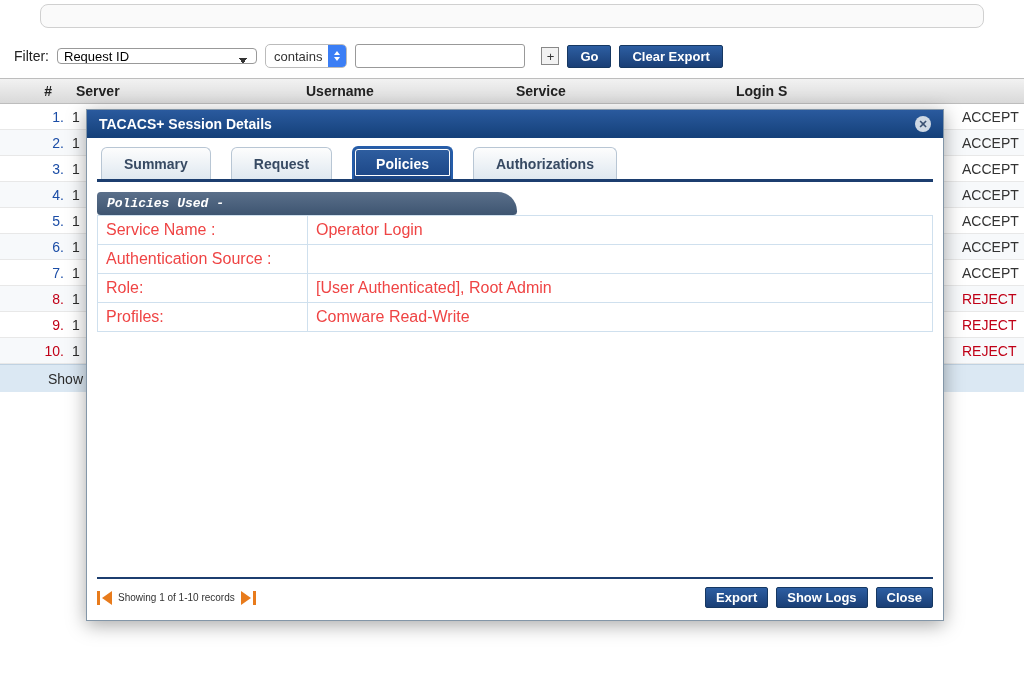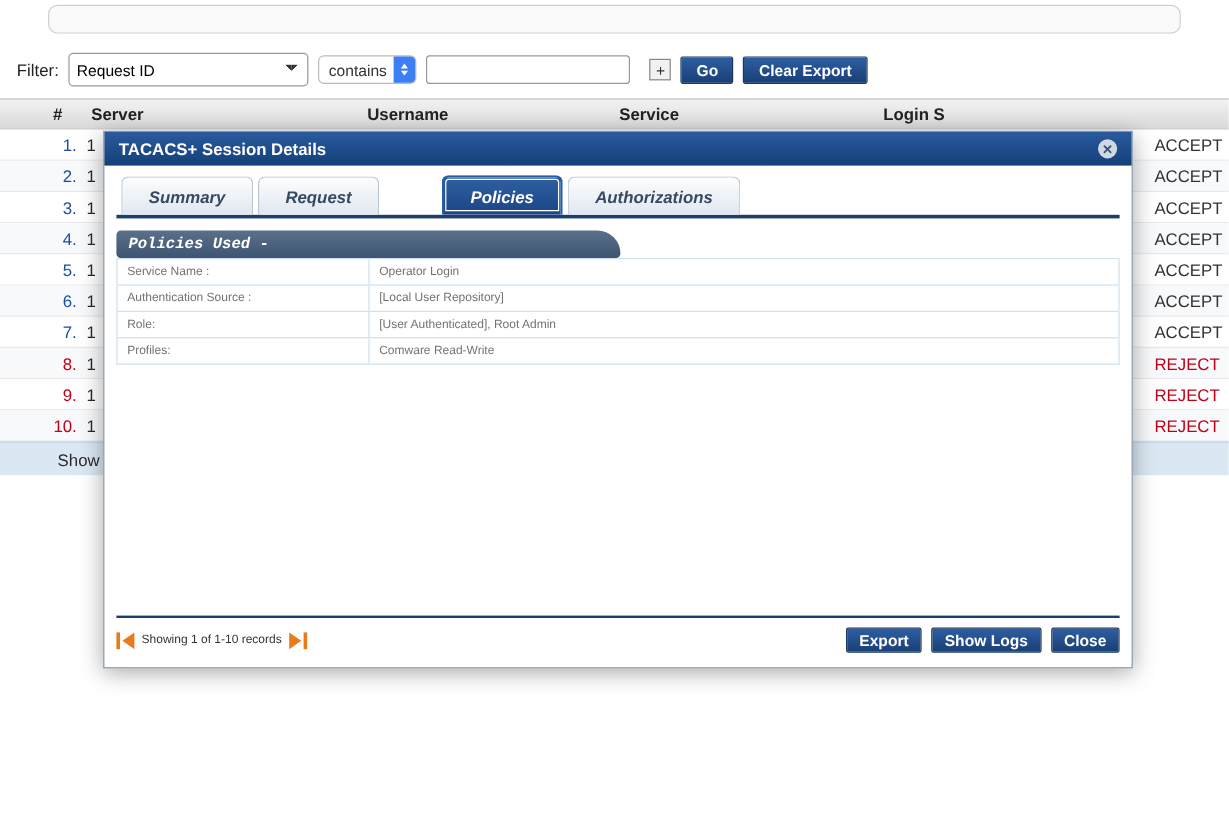--- a/index.html
+++ b/index.html
@@ -25,21 +25,21 @@
   .filter-row {
     display: flex;
     align-items: center;
     gap: 8px;
     padding: 6px 14px 10px 14px;
     font-size: 14px;
   }
   .filter-row .lbl { font-weight: 400; color: #222; }
   select.filter-field {
     font-size: 13px;
-    height: 28px;
+    height: 16px;
     width: 200px;
     border: 1px solid #999;
     border-radius: 4px;
     background: #fff;
     padding: 0 20px 0 6px;
     appearance: none;
     background-image: linear-gradient(45deg, transparent 50%, #333 50%),
                       linear-gradient(135deg, #333 50%, transparent 50%);
     background-position: calc(100% - 13px) 9px, calc(100% - 8px) 9px;
     background-size: 5px 5px, 5px 5px;
@@ -131,21 +131,21 @@
     padding-left: 48px;
     color: #2b2b2b;
     font-size: 14px;
     border-top: 1px solid #c0d2e2;
   }
 
   
   .modal {
     position: absolute;
     left: 86px; top: 105px;
-    width: 858px; height: 448px;
+    width: 858px; height: 512px;
     background: #fff;
     border: 1px solid #8396a8;
     box-shadow: 0 4px 18px rgba(0,0,0,0.35);
     display: flex; flex-direction: column;
   }
   .modal-title {
     background: linear-gradient(#2a5a9e, #144079);
     color: #fff;
     font-weight: bold;
     font-size: 14px;
@@ -157,45 +157,43 @@
     background: #cfd9e4; color: #3a5172;
     display: inline-flex; align-items: center; justify-content: center;
     font-size: 11px; font-weight: bold;
     cursor: pointer;
   }
   .modal-body { flex: 1; padding: 8px 10px 2px 10px; display: flex; flex-direction: column; }
 
   
   .tabs {
     display: flex;
-    gap: 4px;
+    gap: 20px;
     align-items: flex-end;
     border-bottom: 3px solid #1c3e6f;
     padding-left: 4px;
-    font-style: italic;
   }
   .tab {
     padding: 8px 22px 7px 22px;
     background: linear-gradient(#fdfdfd, #dfe8f0);
     border: 1px solid #b8c6d4;
     border-bottom: none;
     border-radius: 6px 6px 0 0;
     color: #374a63;
     font-weight: bold;
     font-size: 14px;
     cursor: pointer;
   }
   .tab.active {
     background: linear-gradient(#2f5fa1, #1b4585);
     color: #fff;
     border: 2px solid #255daa;
     border-bottom: none;
     outline: 1px solid #fff;
     outline-offset: -4px;
-    margin-left: 48px;
   }
 
   
   .section-bar {
     background: linear-gradient(#5a6f8a, #3e5571);
     color: #fff;
     font-size: 13px;
     font-style: italic;
     font-weight: bold;
     padding: 4px 10px;
@@ -205,22 +203,22 @@
     font-family: Liberation Mono, monospace;
   }
   .kv-table {
     border: 1px solid #cfe0ee;
     border-top: none;
   }
   .kv-row {
     display: grid;
     grid-template-columns: 210px 1fr;
     border-top: 1px solid #cfe0ee;
-    font-size: 10px;
-    color: #737373;
+    font-size: 16px;
+    color: #ef4444;
   }
   .kv-row .k { padding: 5px 8px; border-right: 1px solid #cfe0ee; }
   .kv-row .v { padding: 5px 8px; }
 
   
   .modal-footer {
     border-top: 2px solid #1c3e6f;
     margin: 0 10px;
     padding: 8px 0 12px 0;
     display: flex; align-items: center; justify-content: space-between;
@@ -375,21 +373,20 @@
           <div class="tab">Authorizations</div>
         </div>
       <div class="section-bar">Policies Used -</div>
       <div class="kv-table" id="kv">
           <div class="kv-row">
             <div class="k">Service Name :</div>
             <div class="v">Operator Login</div>
           </div>
           <div class="kv-row">
             <div class="k">Authentication Source :</div>
-            <div class="v">[Local User Repository]</div>
           </div>
           <div class="kv-row">
             <div class="k">Role:</div>
             <div class="v">[User Authenticated], Root Admin</div>
           </div>
           <div class="kv-row">
             <div class="k">Profiles:</div>
             <div class="v">Comware Read-Write</div>
           </div>
         </div>

